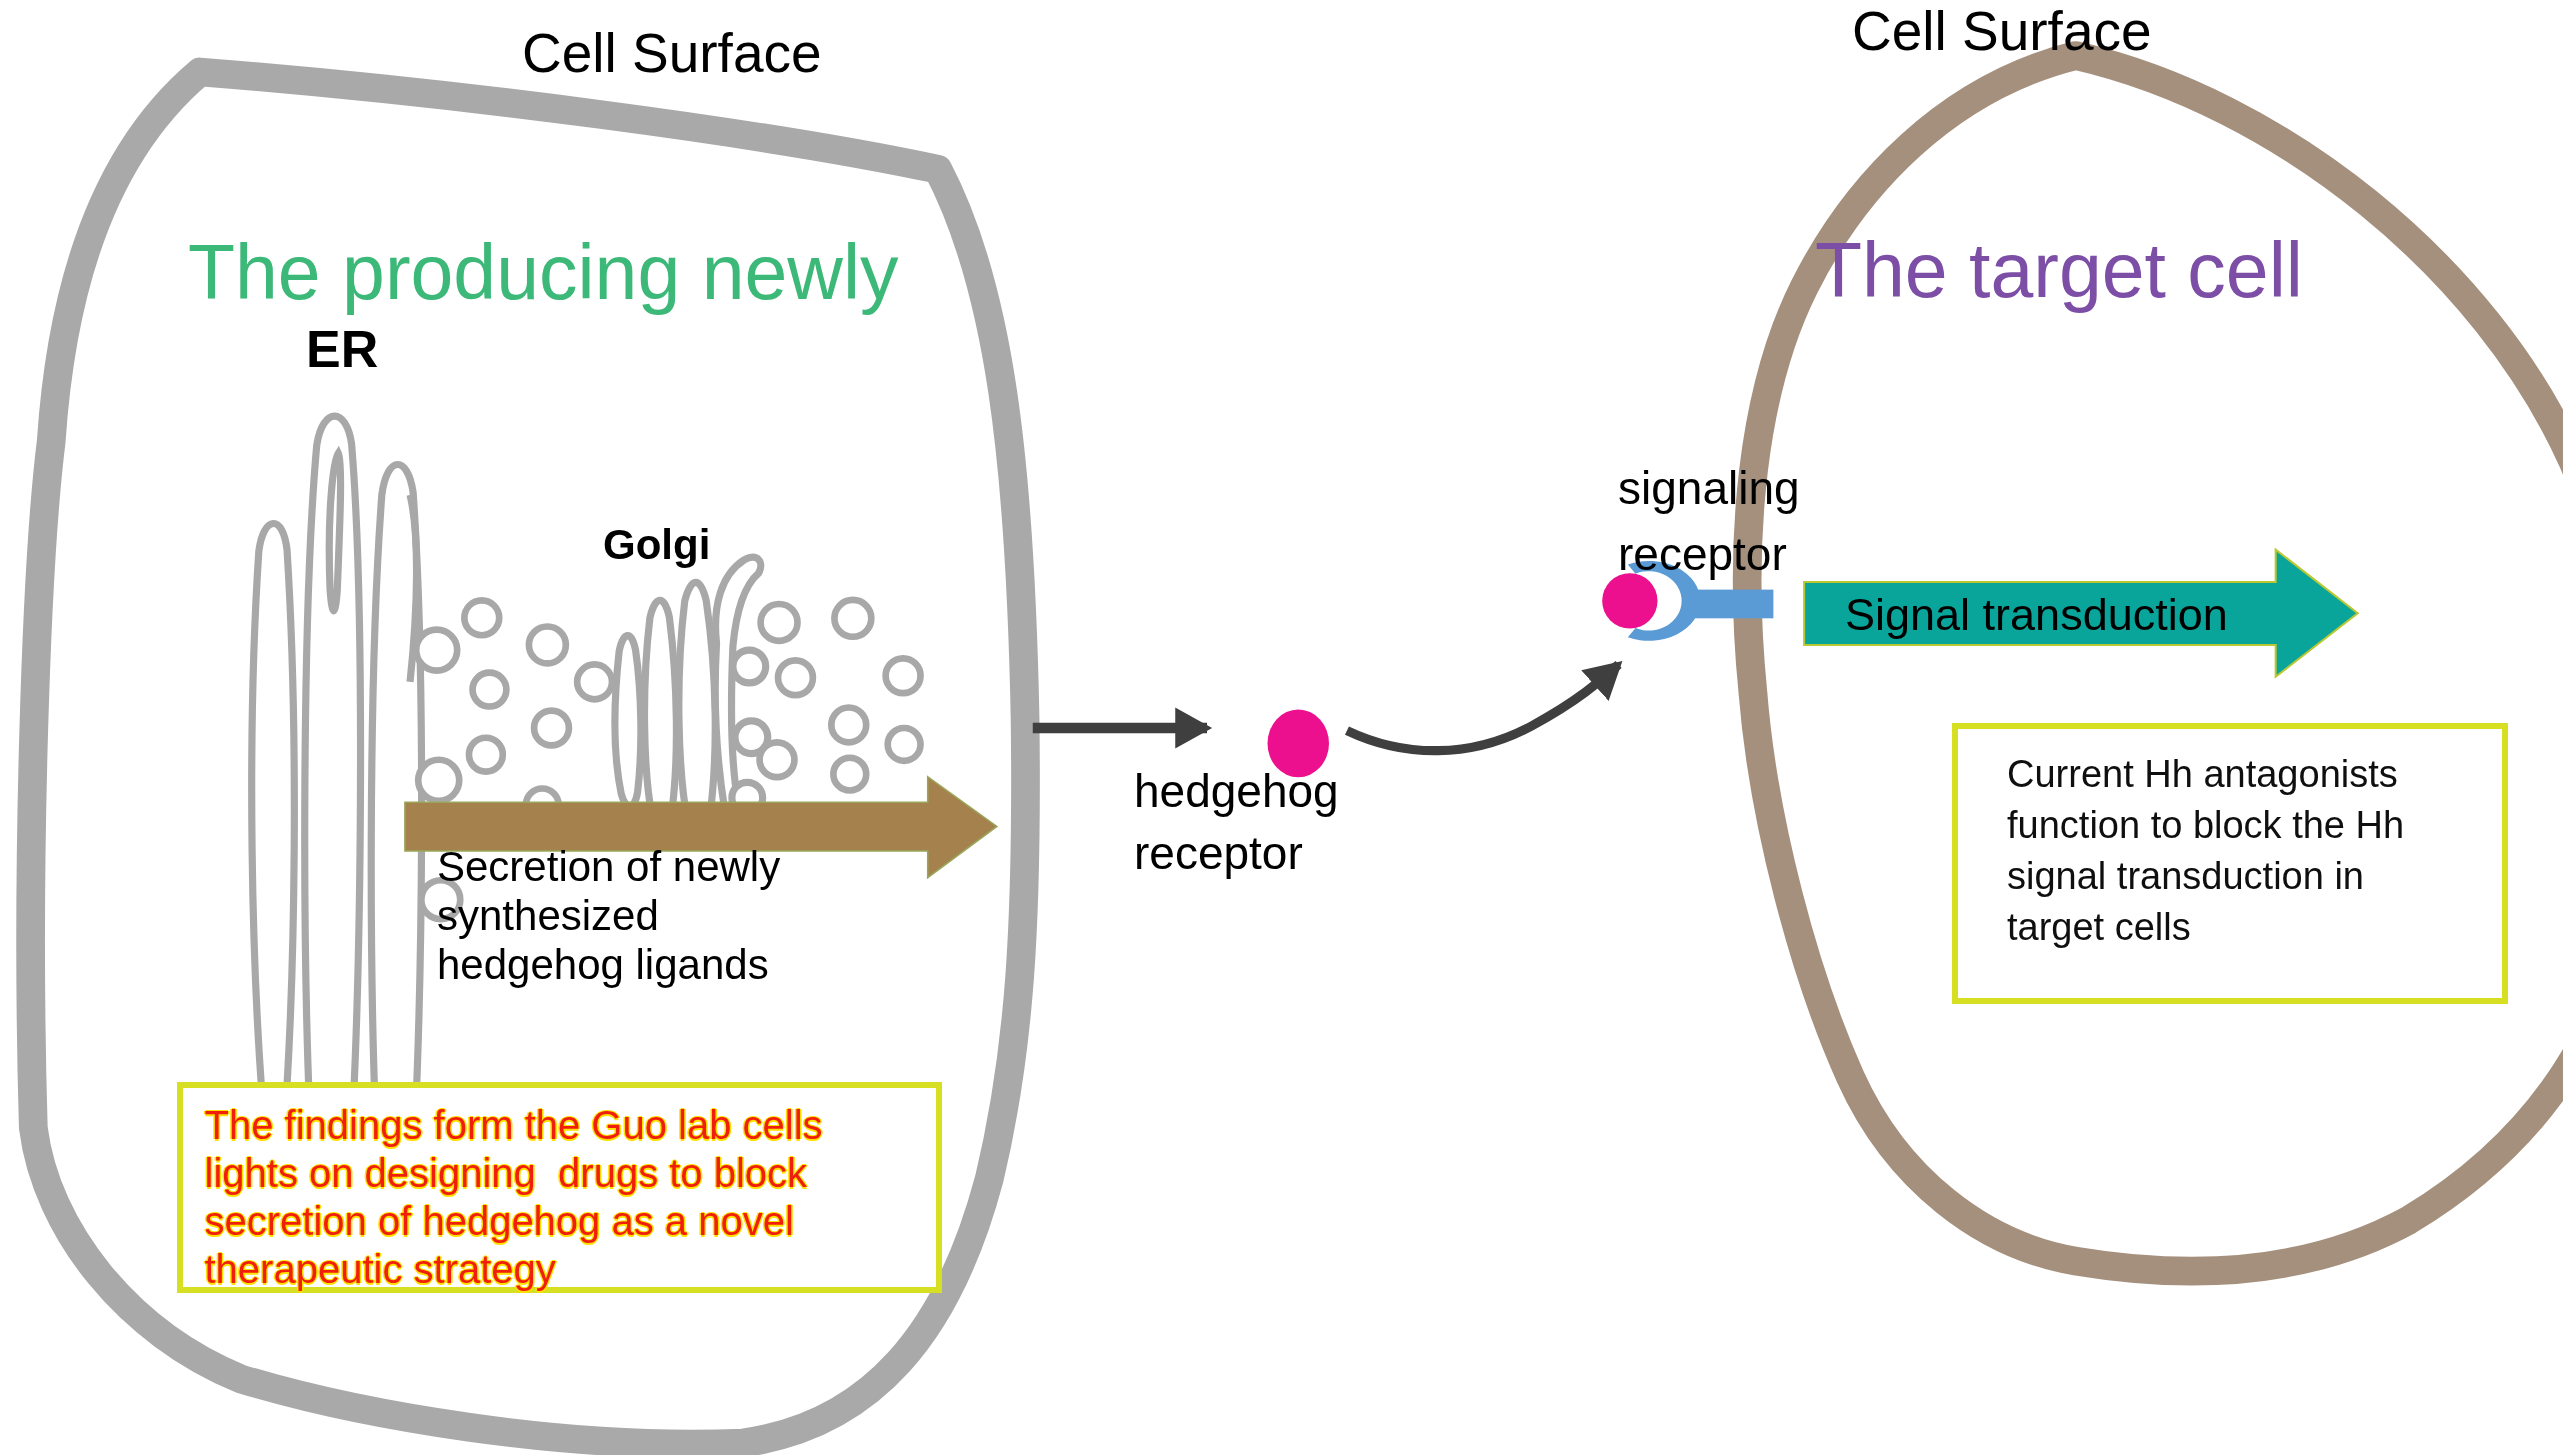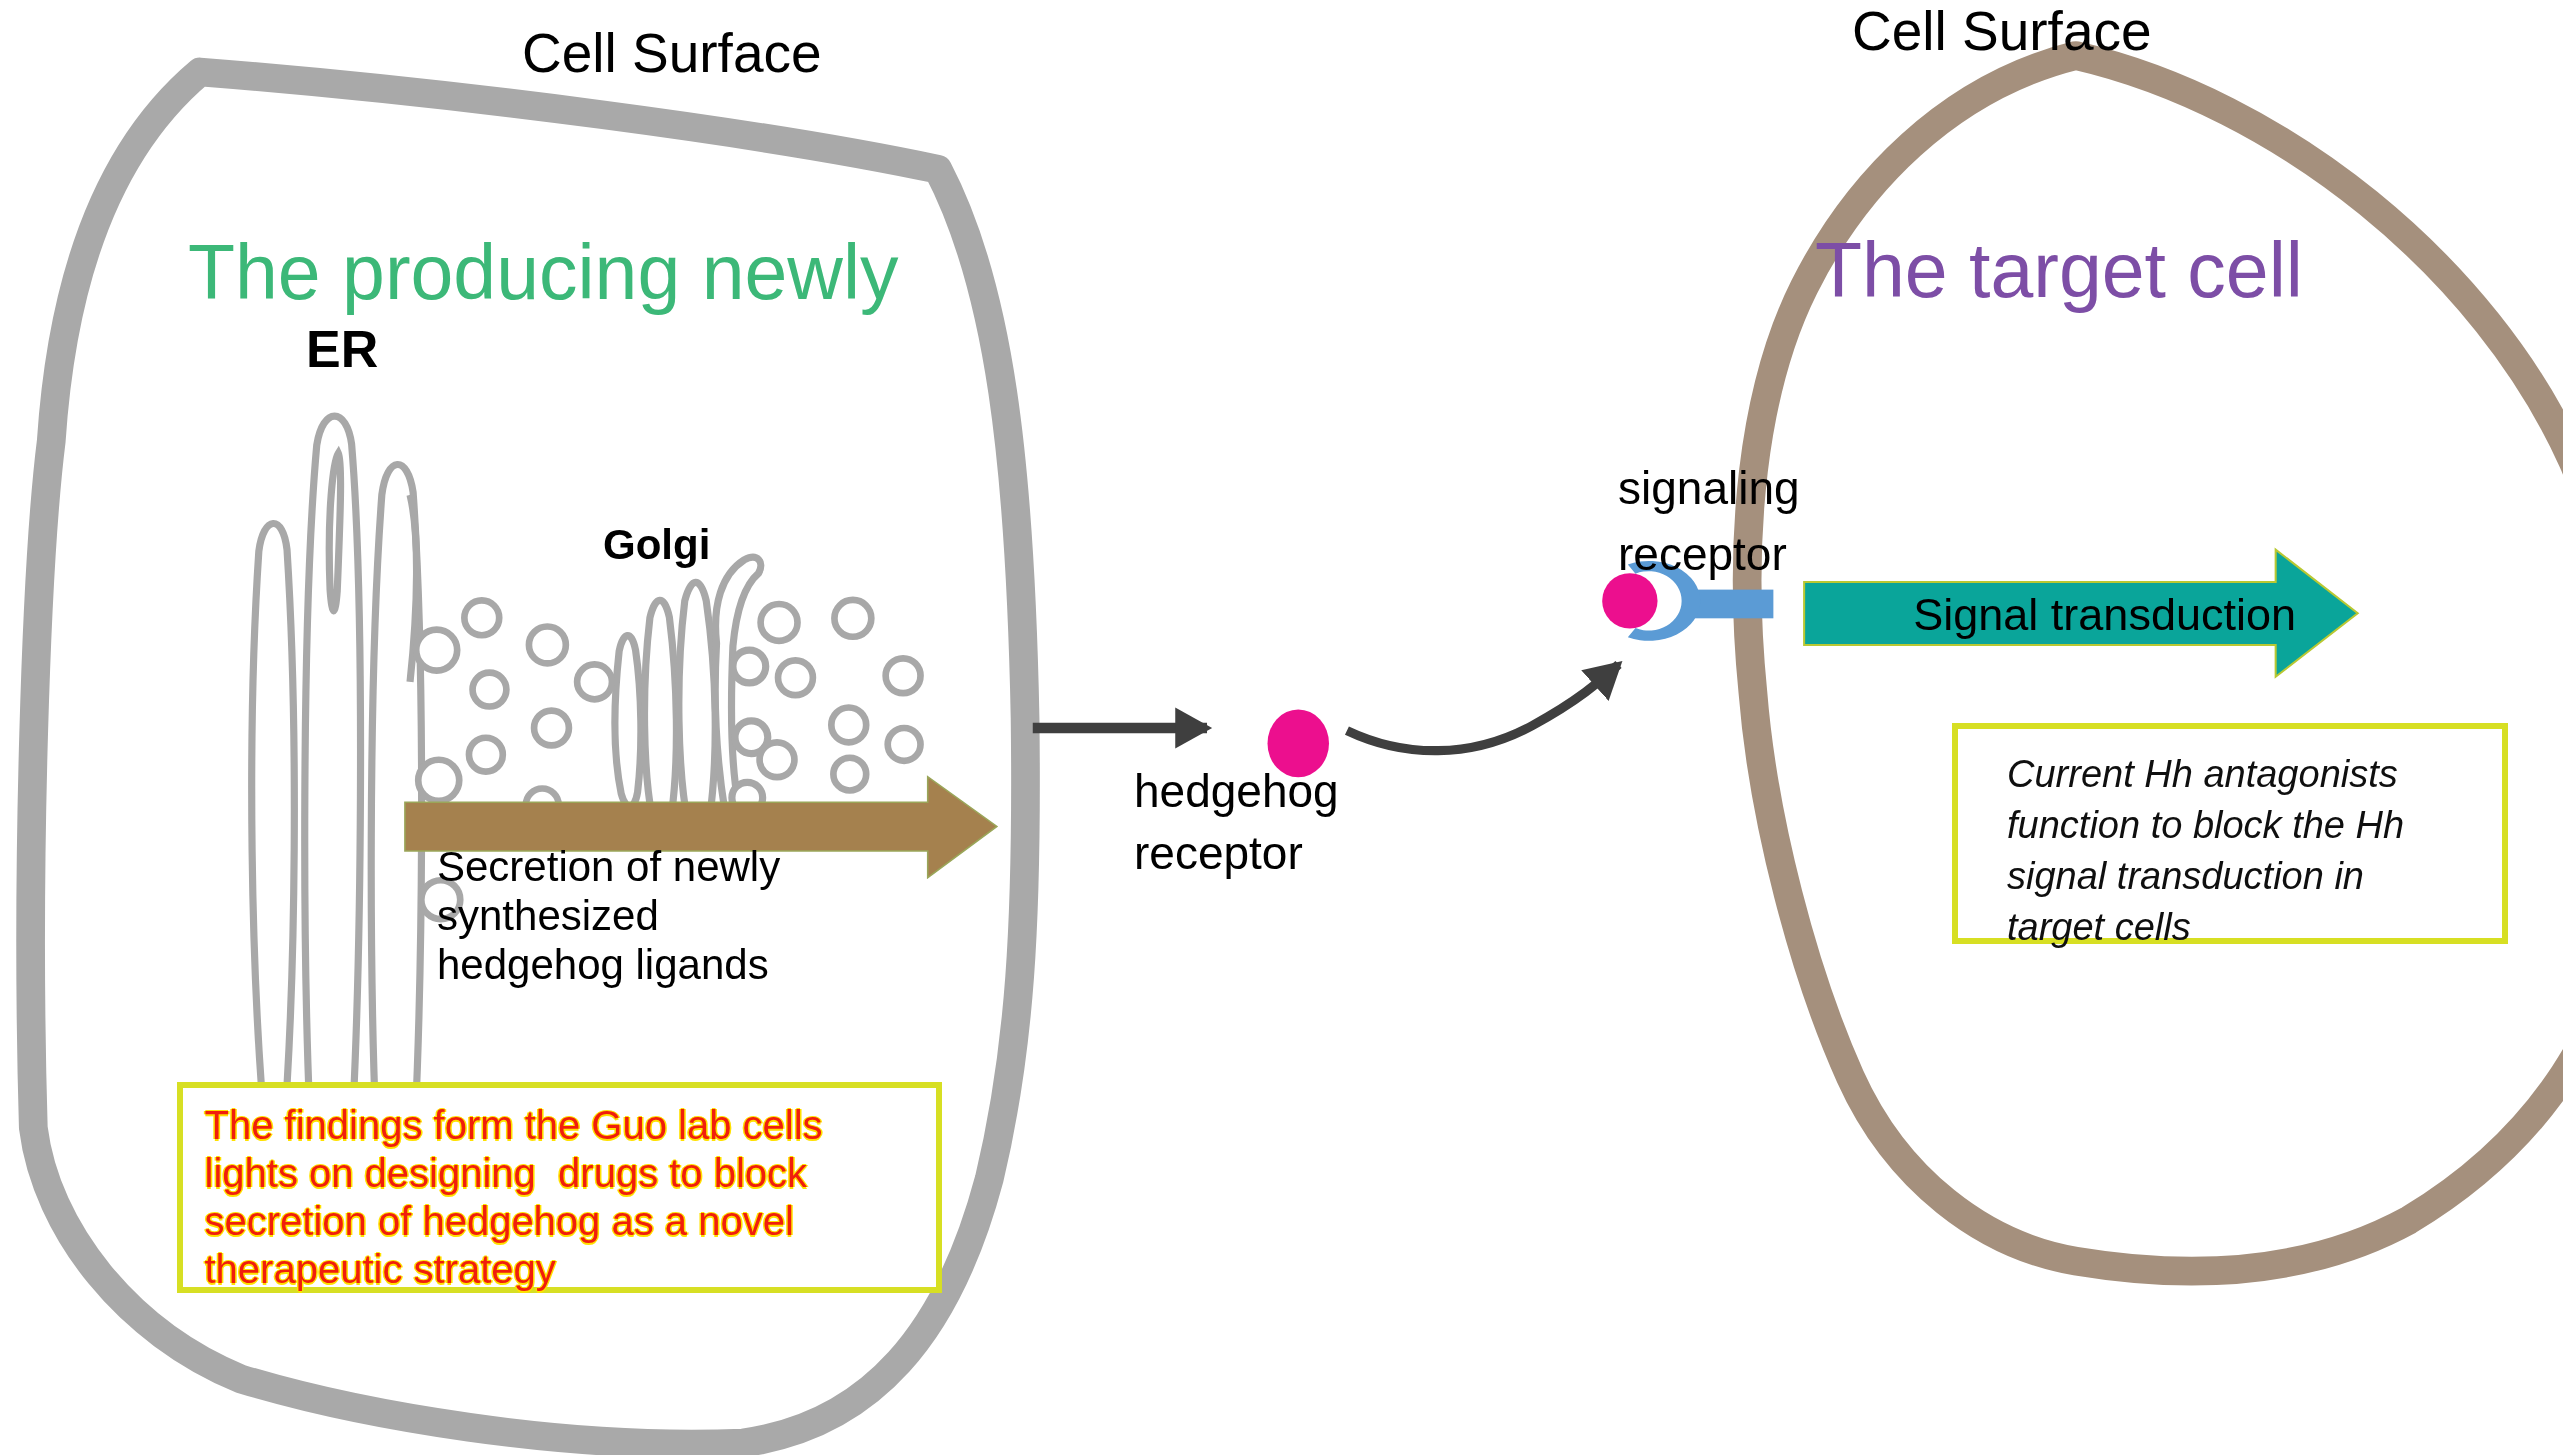--- a/index.html
+++ b/index.html
@@ -114,21 +114,21 @@
     <polygon points="3520,1135 4440,1135 4440,1072 4600,1196 4440,1320 4440,1258 3520,1258" fill="#0aa59a" stroke="#b9c832" stroke-width="4"></polygon>
   </svg>
 
   <div class="note" id="note-left" style="left:177px;top:1082px;width:765px;height:211px;padding:13.3px 0 0 21.5px;">
     <div class="line">The findings form the Guo lab cells</div>
     <div class="line">lights on designing  drugs to block</div>
     <div class="line">secretion of hedgehog as a novel</div>
     <div class="line">therapeutic strategy</div>
   </div>
 
-  <div class="note" id="note-right" style="left:1952px;top:723px;width:556px;height:221px;padding:19.5px 0 0 49px;font-style:italic;">
+  <div class="note" id="note-right" style="left:1952px;top:723px;width:556px;height:281px;padding:19.5px 0 0 49px;">
     <div class="line">Current Hh antagonists</div>
     <div class="line">function to block the Hh</div>
     <div class="line">signal transduction in</div>
     <div class="line">target cells</div>
   </div>
 
   <div class="lbl surface" style="left:522px;top:24.6px;">Cell Surface</div>
 
   <div class="lbl surface" style="left:1852px;top:3.1px;">Cell Surface</div>
 
@@ -149,16 +149,16 @@
   <div class="lbl body-lines" style="left:1134px;top:760px;font-size:46px;line-height:62px;">
     <div>hedgehog</div>
     <div>receptor</div>
   </div>
 
   <div class="lbl body-lines" style="left:1618px;top:455px;font-size:46px;line-height:66px;">
     <div>signaling</div>
     <div>receptor</div>
   </div>
 
-  <div class="lbl" style="left:1845px;top:591px;width:451px;text-align:right;font-size:45px;">Signal transduction</div>
+  <div class="lbl" style="left:1845px;top:591px;width:451px;text-align:left;font-size:45px;">Signal transduction</div>
 
 </div>
 
 
 </body></html>

